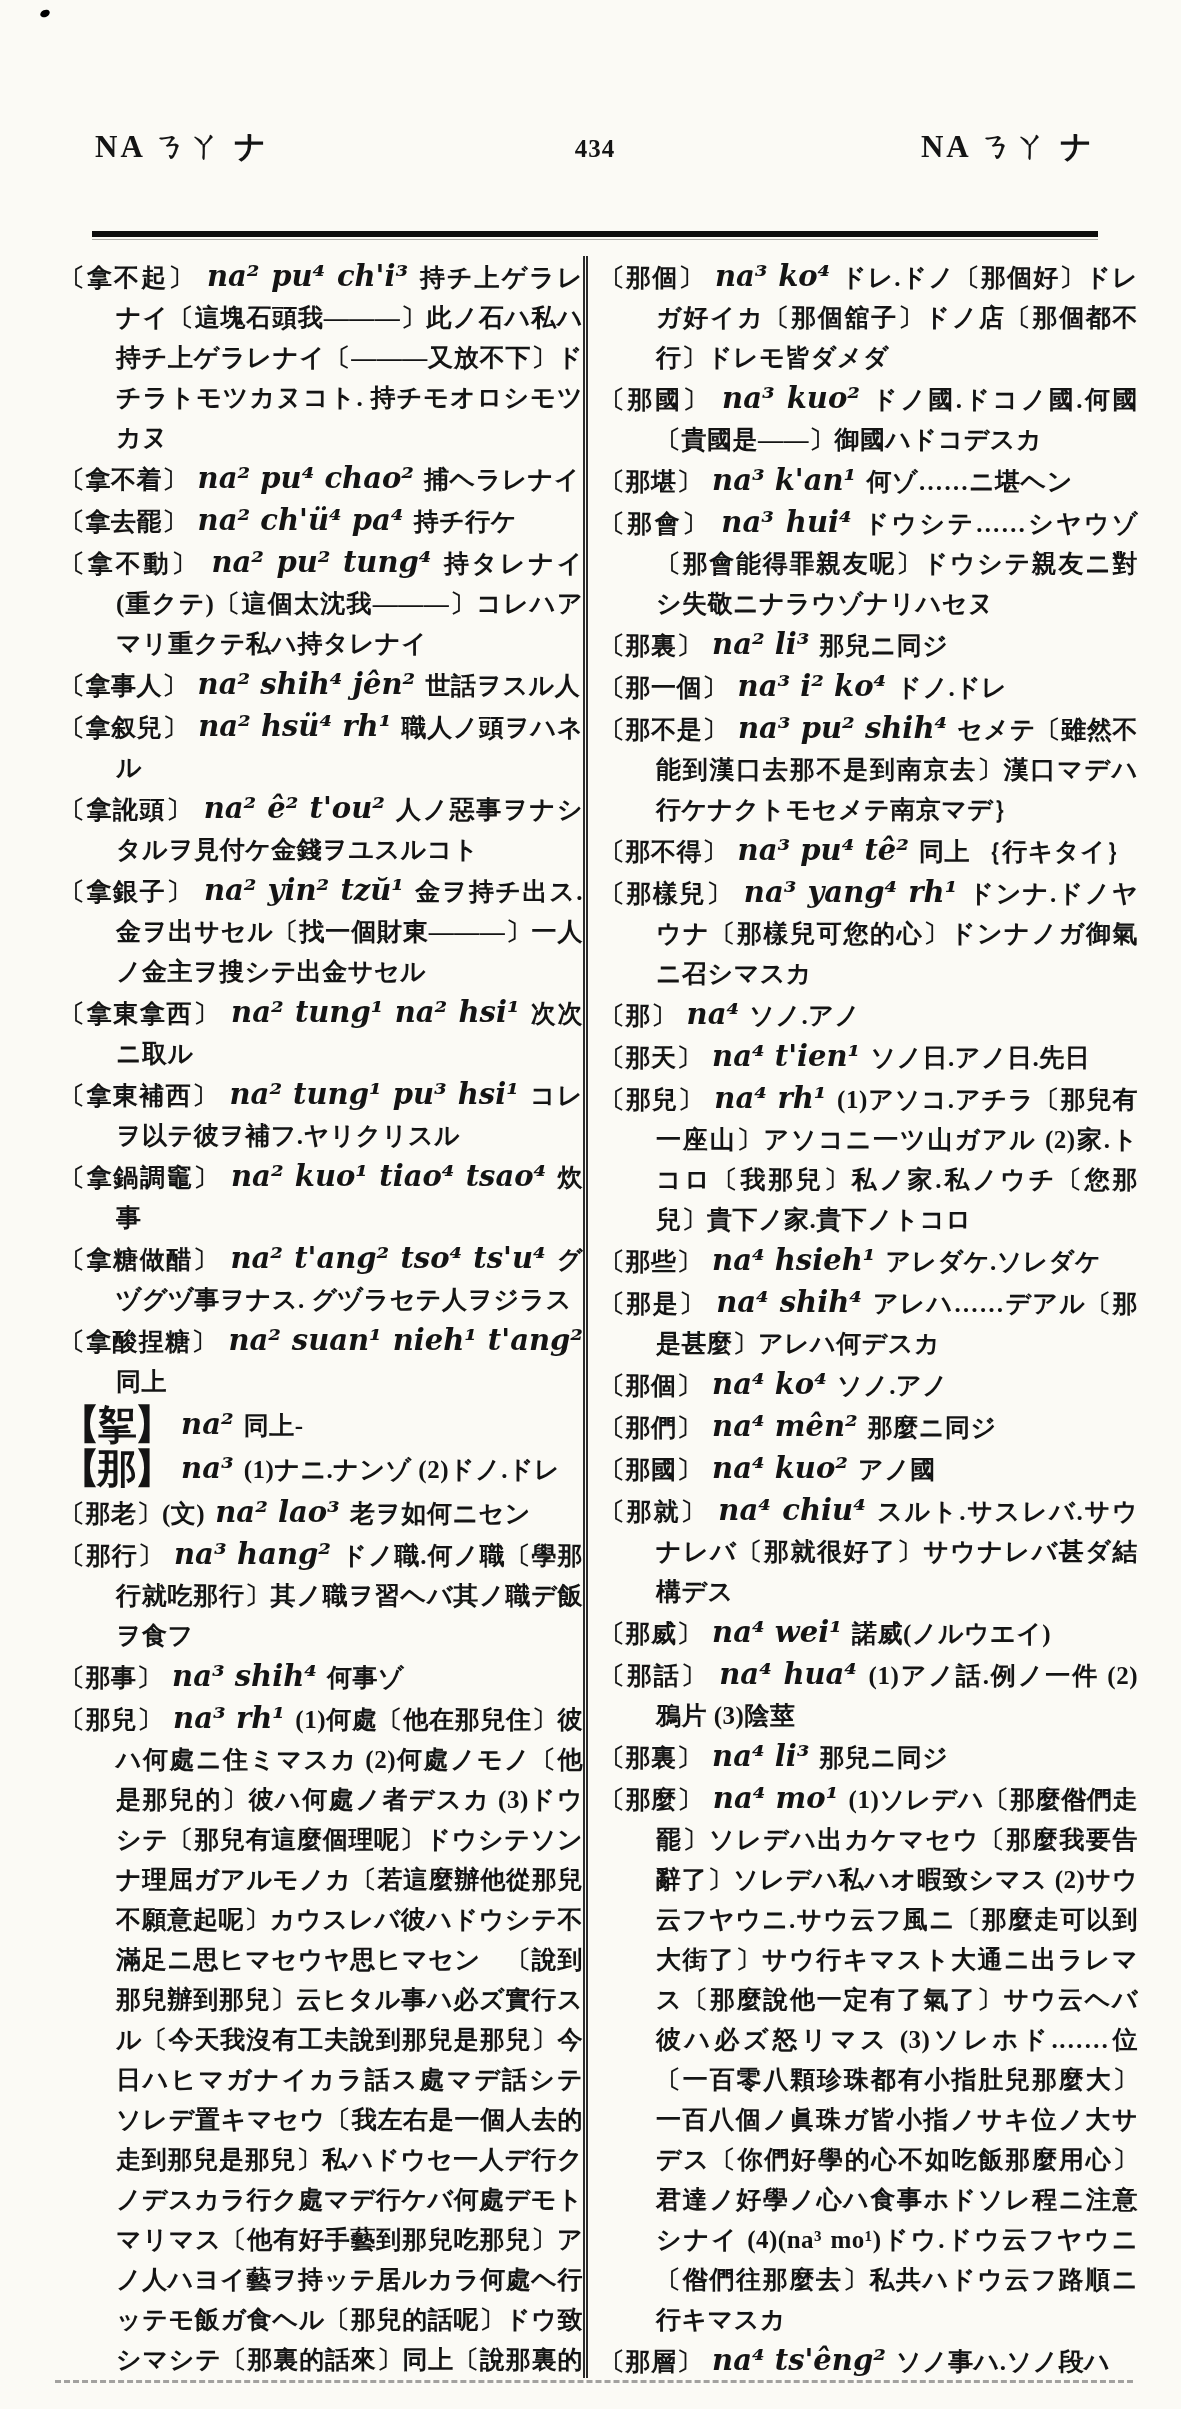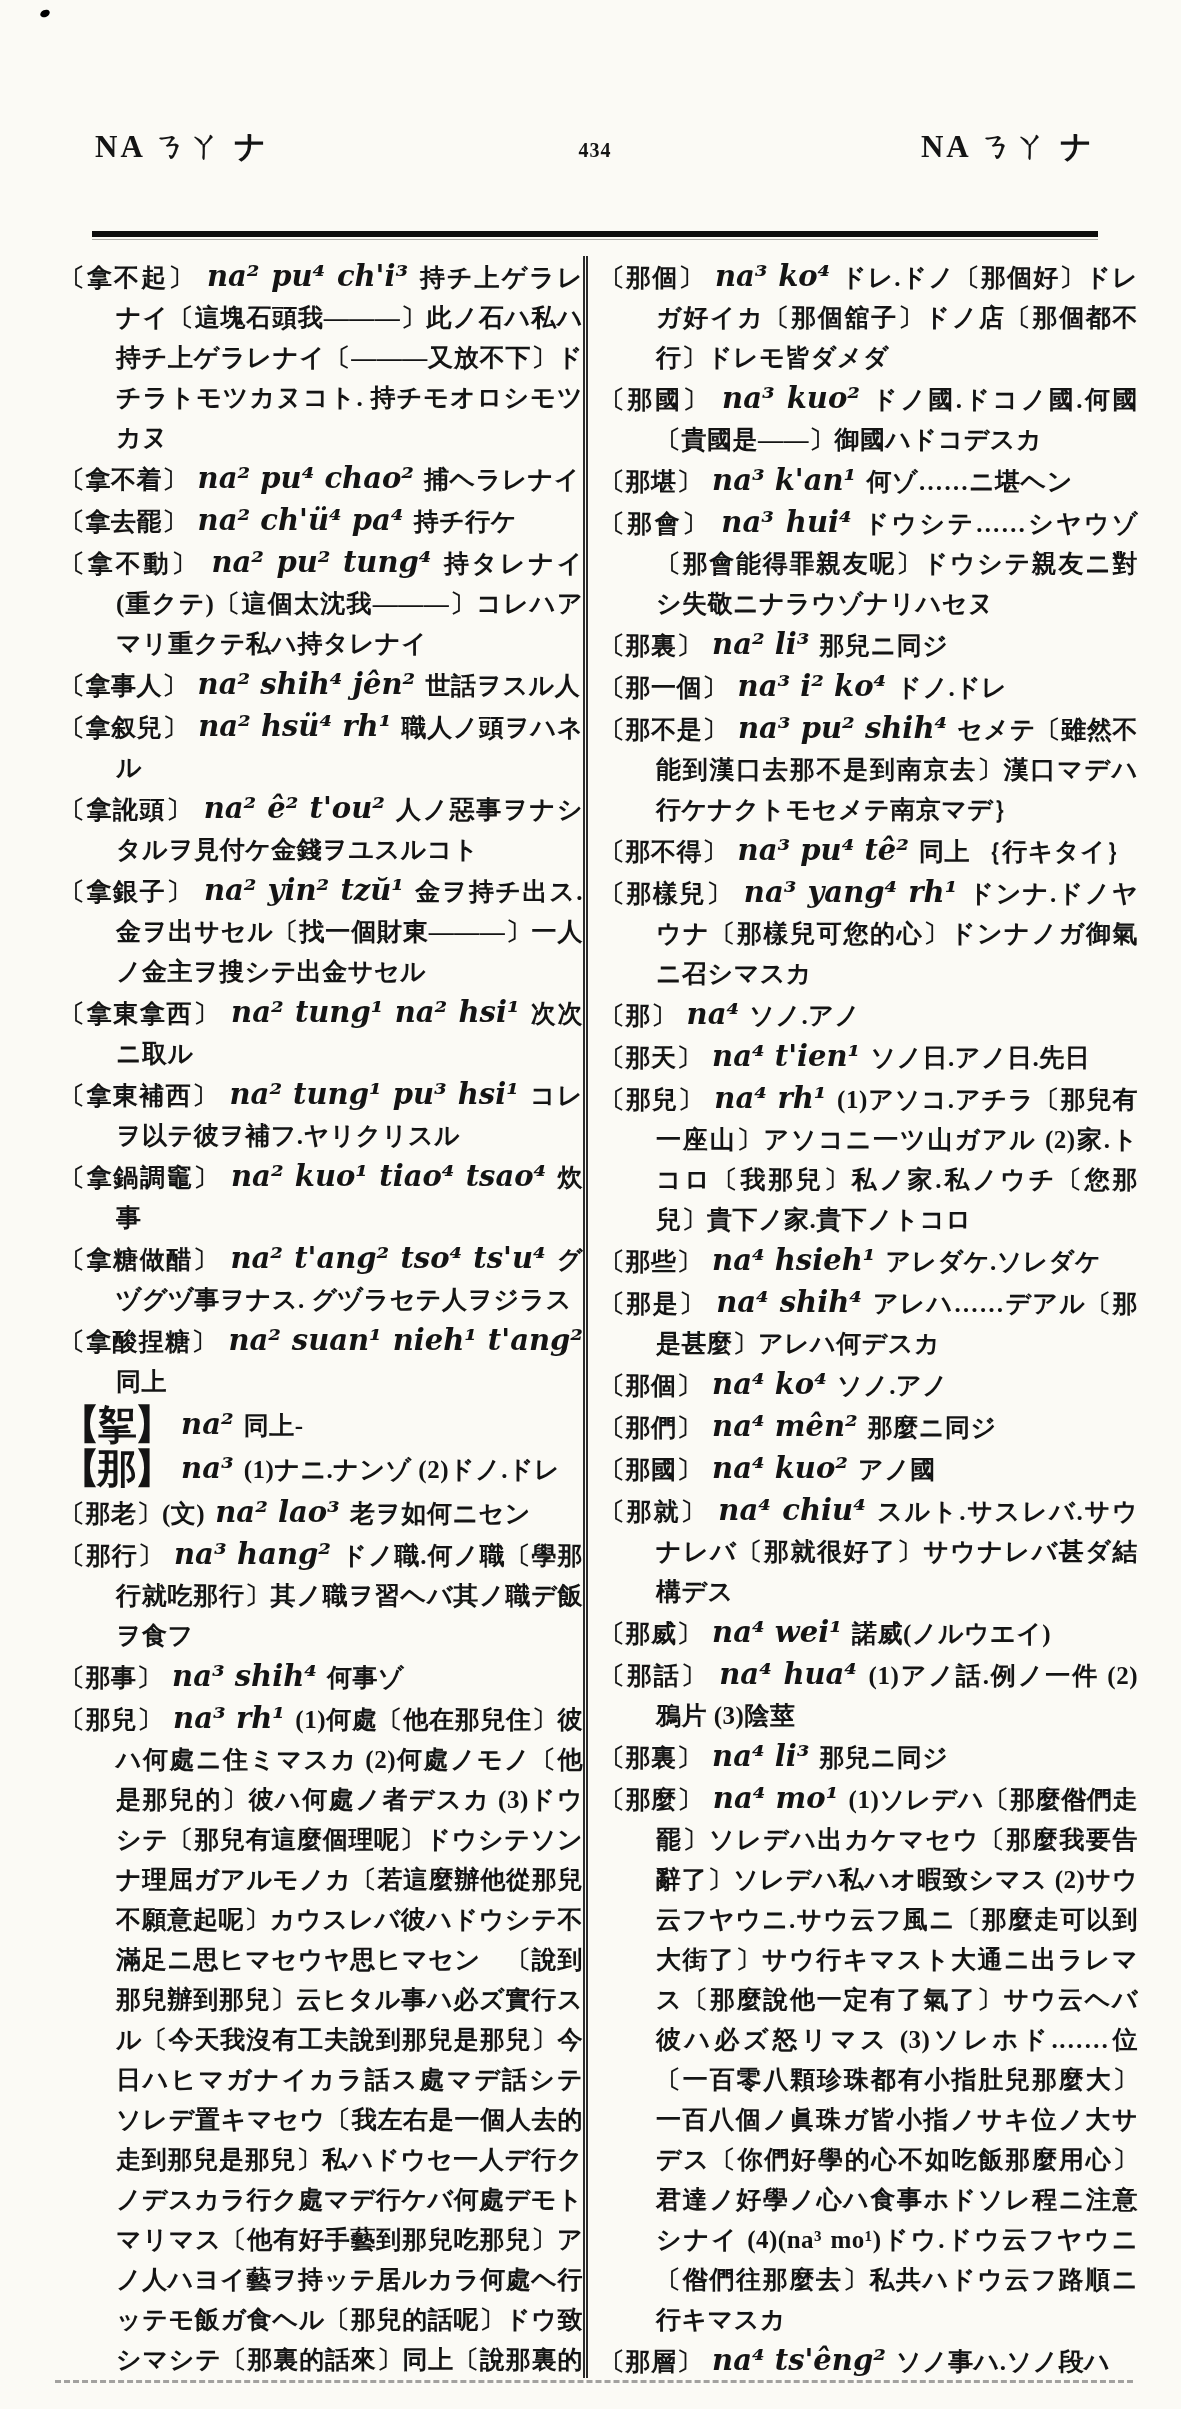--- a/index.html
+++ b/index.html
@@ -13,21 +13,21 @@
   }
   .ink-dot{
     position:absolute;top:10px;left:40px;width:10px;height:7px;
     background:#000;border-radius:50%;transform:rotate(-25deg);
   }
   .header{
     position:absolute;top:126px;left:95px;width:1000px;
     display:flex;justify-content:space-between;align-items:baseline;
     font-weight:bold;font-size:31px;letter-spacing:3px;
   }
-  .header .pageno{font-size:20px;letter-spacing:1px;}
+  .header .pageno{font-size:25px;letter-spacing:1px;}
   .top-rule{
     position:absolute;top:231px;left:92px;width:1006px;height:6px;
     background:#0d0d0d;
     box-shadow:0 2px 0 #fbfaf5, 0 3px 0 rgba(20,20,20,.35);
   }
   .columns{
     position:absolute;top:256px;left:60px;width:1078px;height:2122px;
     display:flex;overflow:hidden;
   }
   .col{width:523px;}

